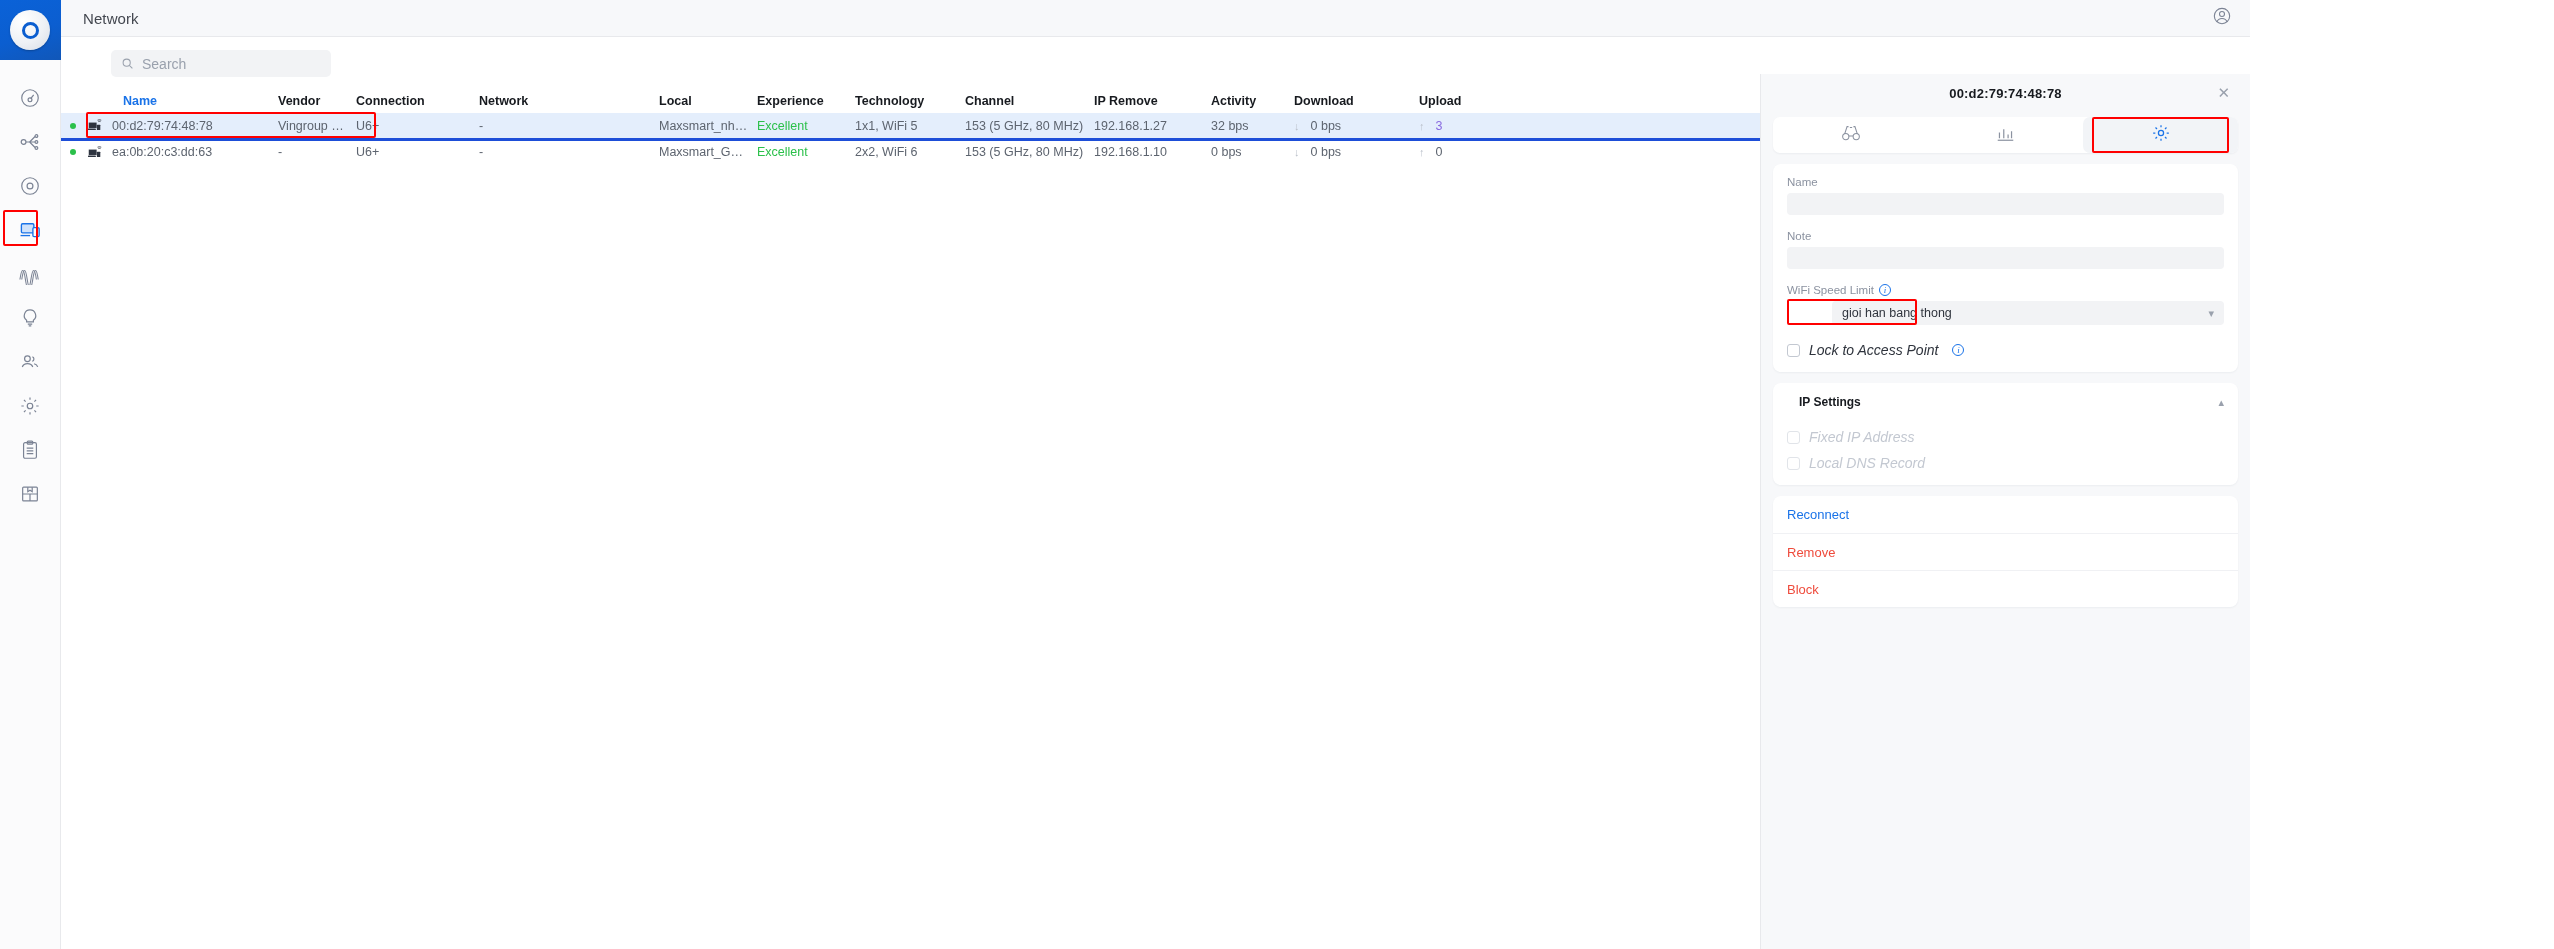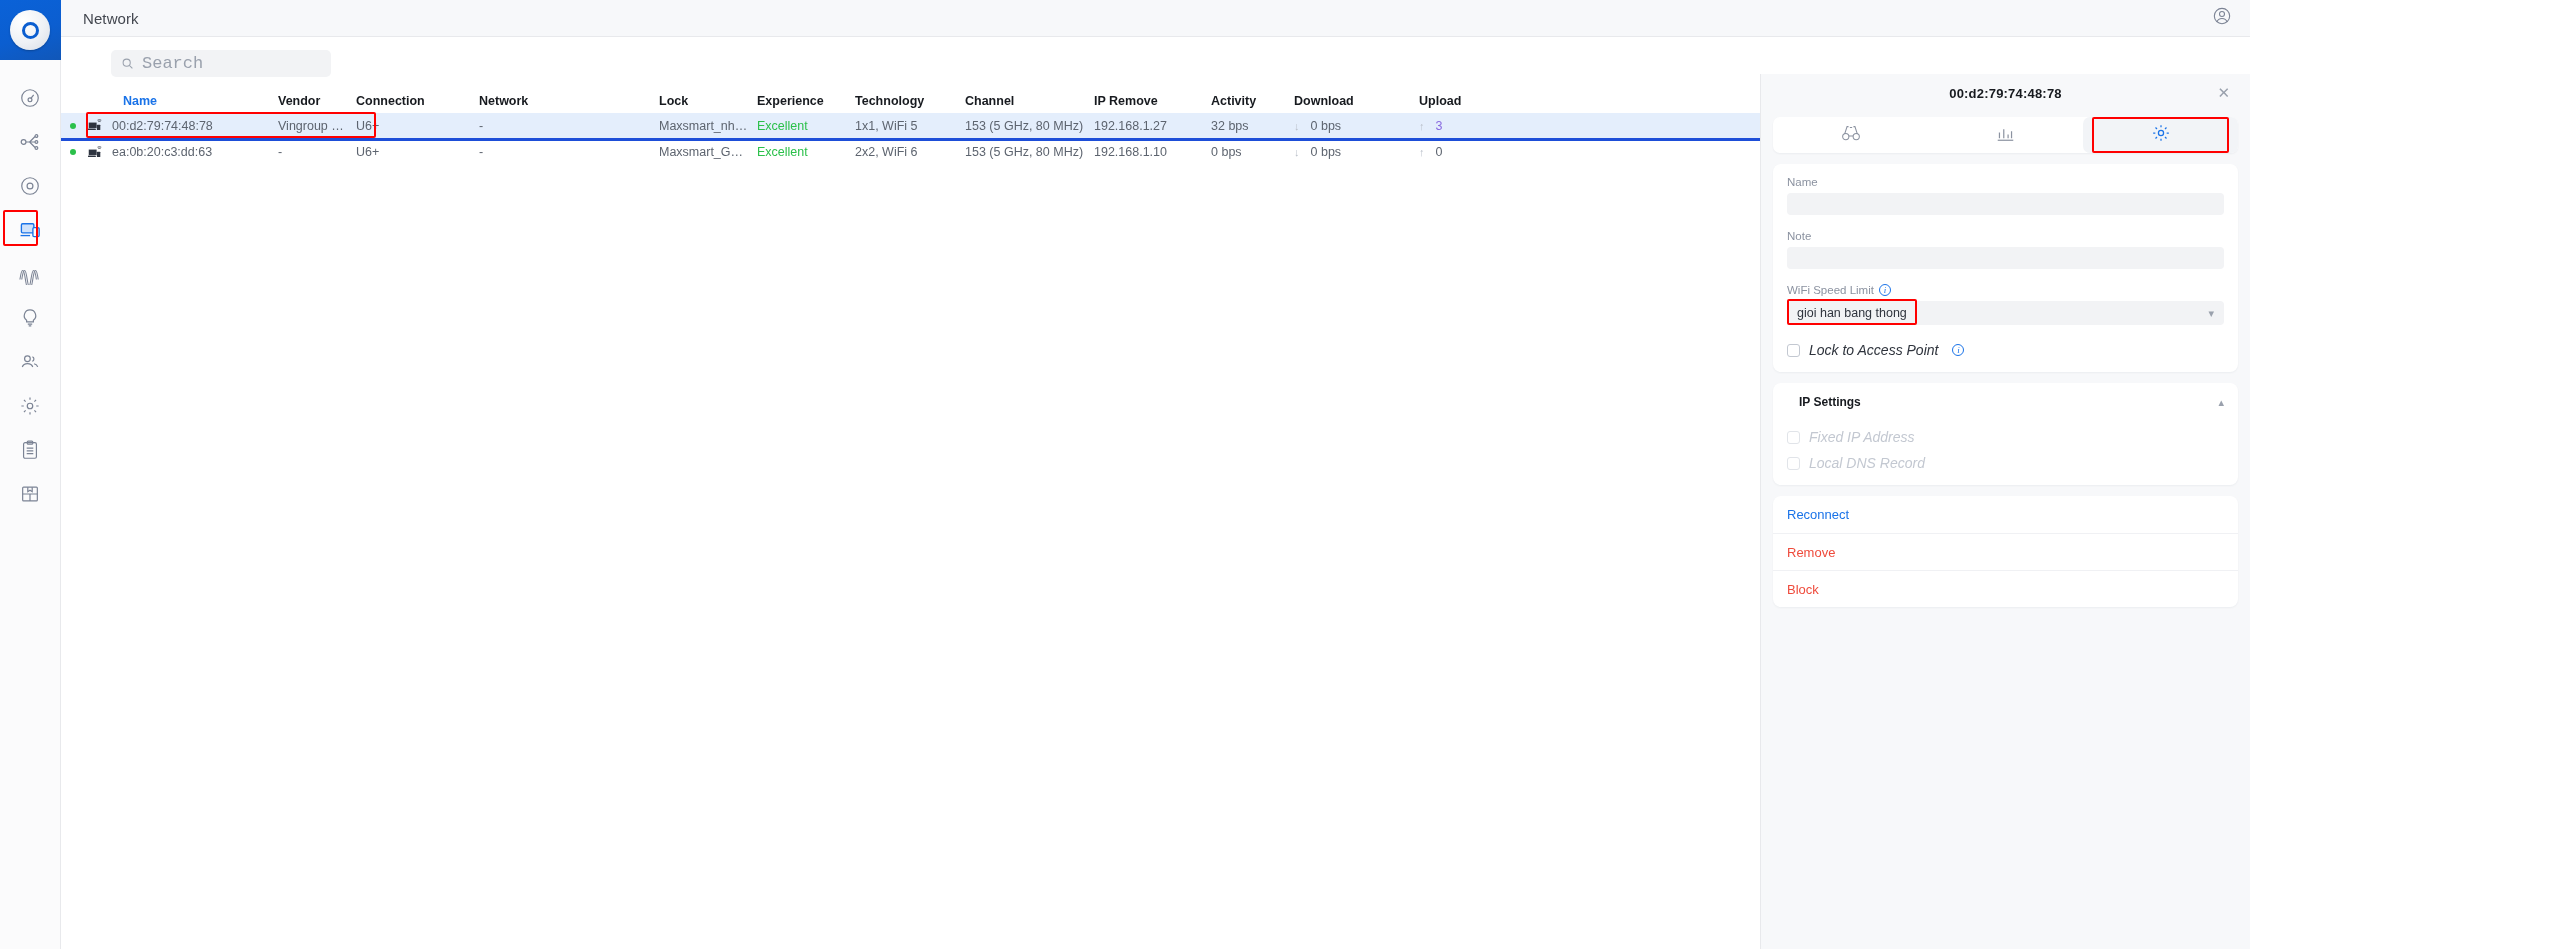--- a/index.html
+++ b/index.html
@@ -57,22 +57,22 @@
 
   .content { flex: 1 1 auto; background: #ffffff; position: relative; overflow: hidden; }
 
   .searchrow { padding: 13px 0 0 50px; }
   .searchbox {
     width: 220px; height: 27px; background: #f2f3f5; border-radius: 5px;
     display: flex; align-items: center; padding: 0 10px; gap: 8px;
   }
   .searchbox .q { color: #9aa1ad; display: flex; }
   .searchbox input {
-    border: 0; outline: 0; background: transparent; font-size: 17px;
-    color: #5a6070; font-family: Liberation Mono, monospace; width: 100%;
+    border: 0; outline: 0; background: transparent; font-size: 14px;
+    color: #5a6070; font-family: Liberation Sans, sans-serif; width: 100%;
   }
   .searchbox input::placeholder { color: #9aa1ad; }
 
   
   .table { margin-top: 11px; width: 100%; font-size: 12.5px; }
   .trow { display: flex; align-items: center; height: 25px; }
   .thead { height: 25px; font-weight: bold; color: #171a1f; }
   .thead .c-name { color: #1a73e8; }
   .tbody-row { height: 25px; color: #5d646f; position: relative; }
   .tbody-row.selected { background: #e4eefc; }
@@ -147,21 +147,21 @@
   .field-gap { height: 15px; }
   .info-i {
     display: inline-flex; align-items: center; justify-content: center;
     width: 12px; height: 12px; border: 1px solid #1a73e8; border-radius: 50%;
     color: #1a73e8; font-size: 9px; font-style: italic; margin-left: 5px;
     vertical-align: -2px; font-family: "Liberation Serif", serif;
   }
   .label-row { display: flex; align-items: center; margin-bottom: 5px; }
   .label-row .field-label { margin-bottom: 0; }
 
-  .select-wrap { position: relative; }
+  .select-wrap { position: relative; padding-left: 45px; }
   .select-box {
     height: 24px; background: #f2f3f5; border-radius: 4px; width: 100%;
     display: flex; align-items: center; padding: 0 10px; font-size: 12.5px; color: #2f343d;
   }
   .chev { margin-left: auto; color: #9aa1ad; font-size: 11px; }
   .sel-hl {
     position: absolute; left: 0px; top: -2px; width: 130px; height: 26px;
     border: 2px solid #ff0000; border-radius: 2px; pointer-events: none;
   }
 
@@ -343,21 +343,21 @@
       </div>
 
       <div class="table">
 
         <div class="trow thead">
           <div class="cell c-dot"></div>
           <div class="cell c-name">Name</div>
           <div class="cell c-vendor">Vendor</div>
           <div class="cell c-conn">Connection</div>
           <div class="cell c-net">Network</div>
-          <div class="cell c-wifi">Lock</div>
+          <div class="cell c-wifi">Local</div>
           <div class="cell c-exp">Experience</div>
           <div class="cell c-tech">Technology</div>
           <div class="cell c-chan">Channel</div>
           <div class="cell c-ip">IP Remove</div>
           <div class="cell c-act">Activity</div>
           <div class="cell c-down">Download</div>
           <div class="cell c-up">Upload</div>
         </div>
 
         <div class="trow tbody-row selected">

